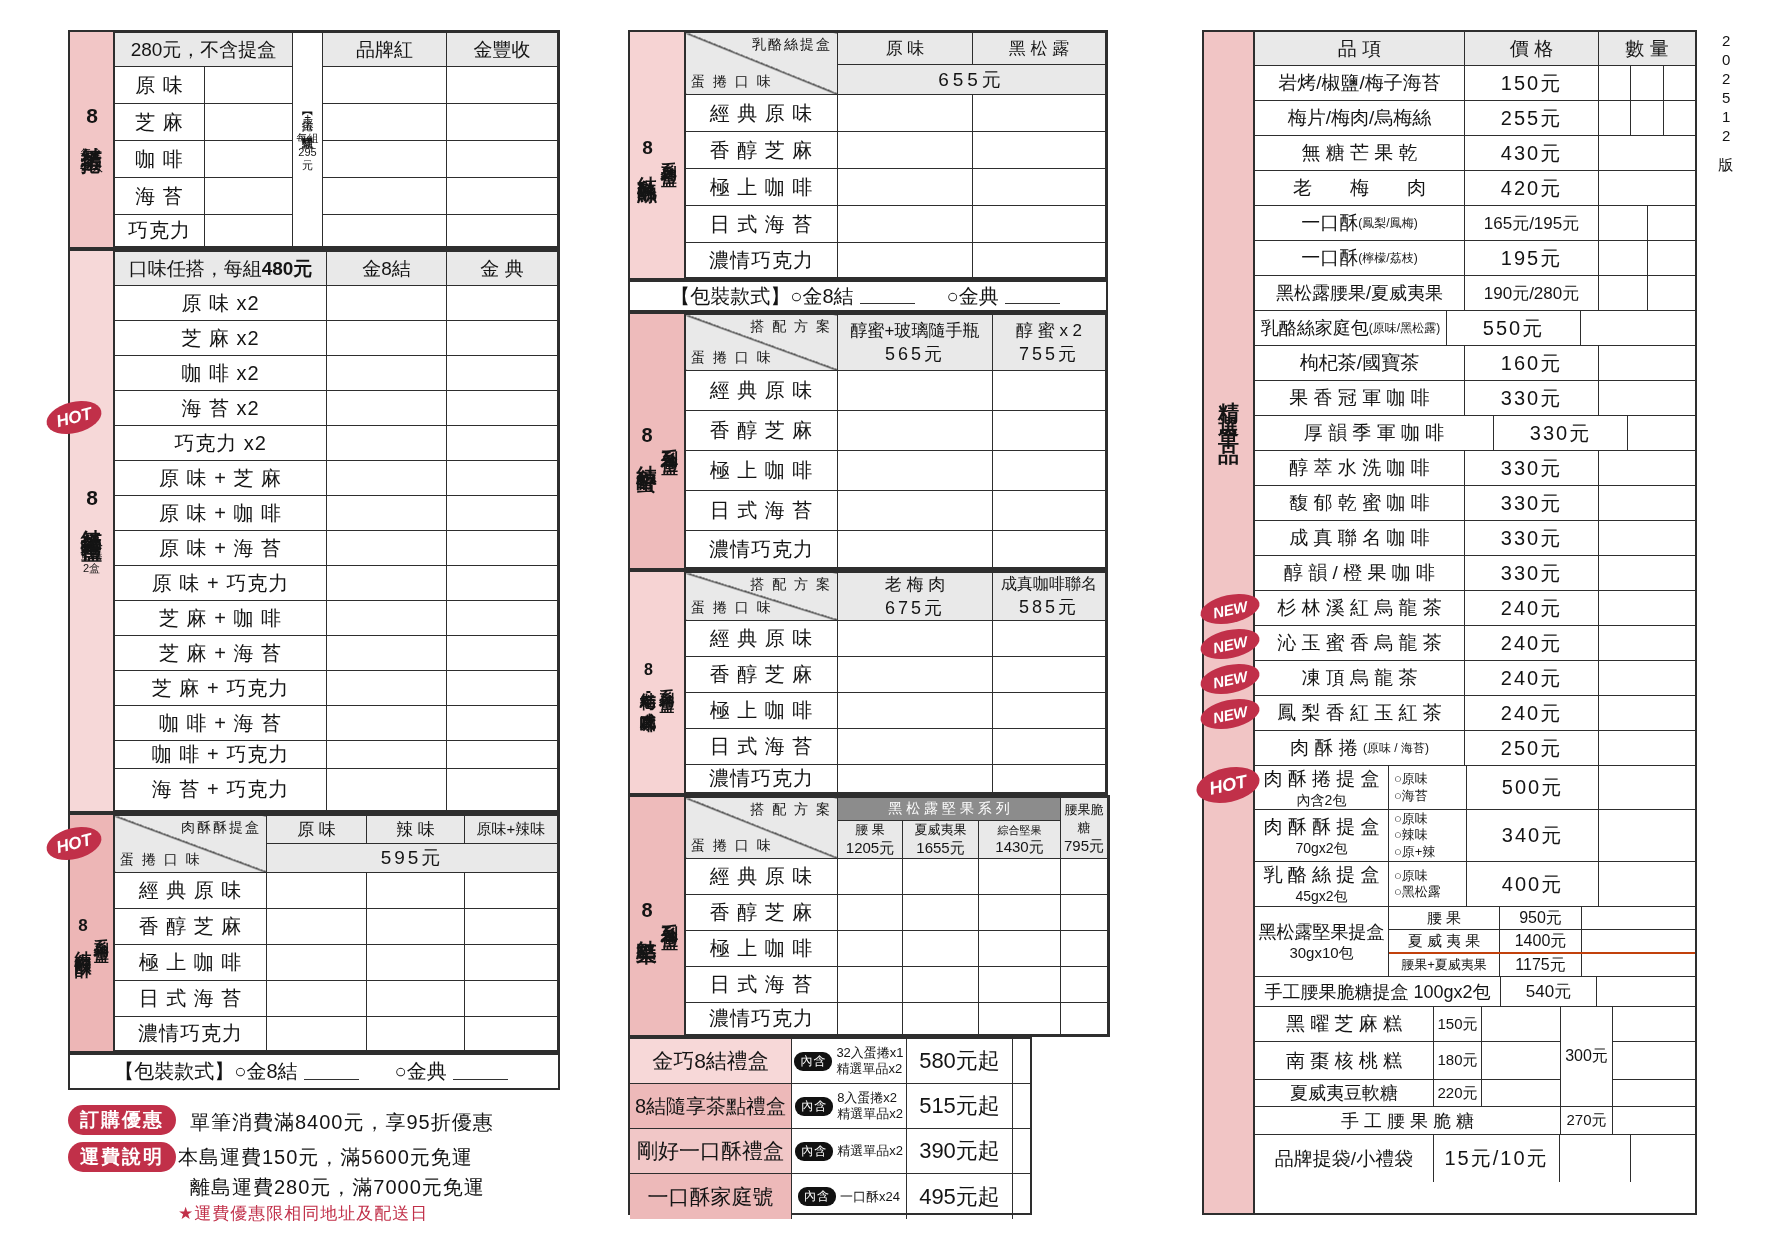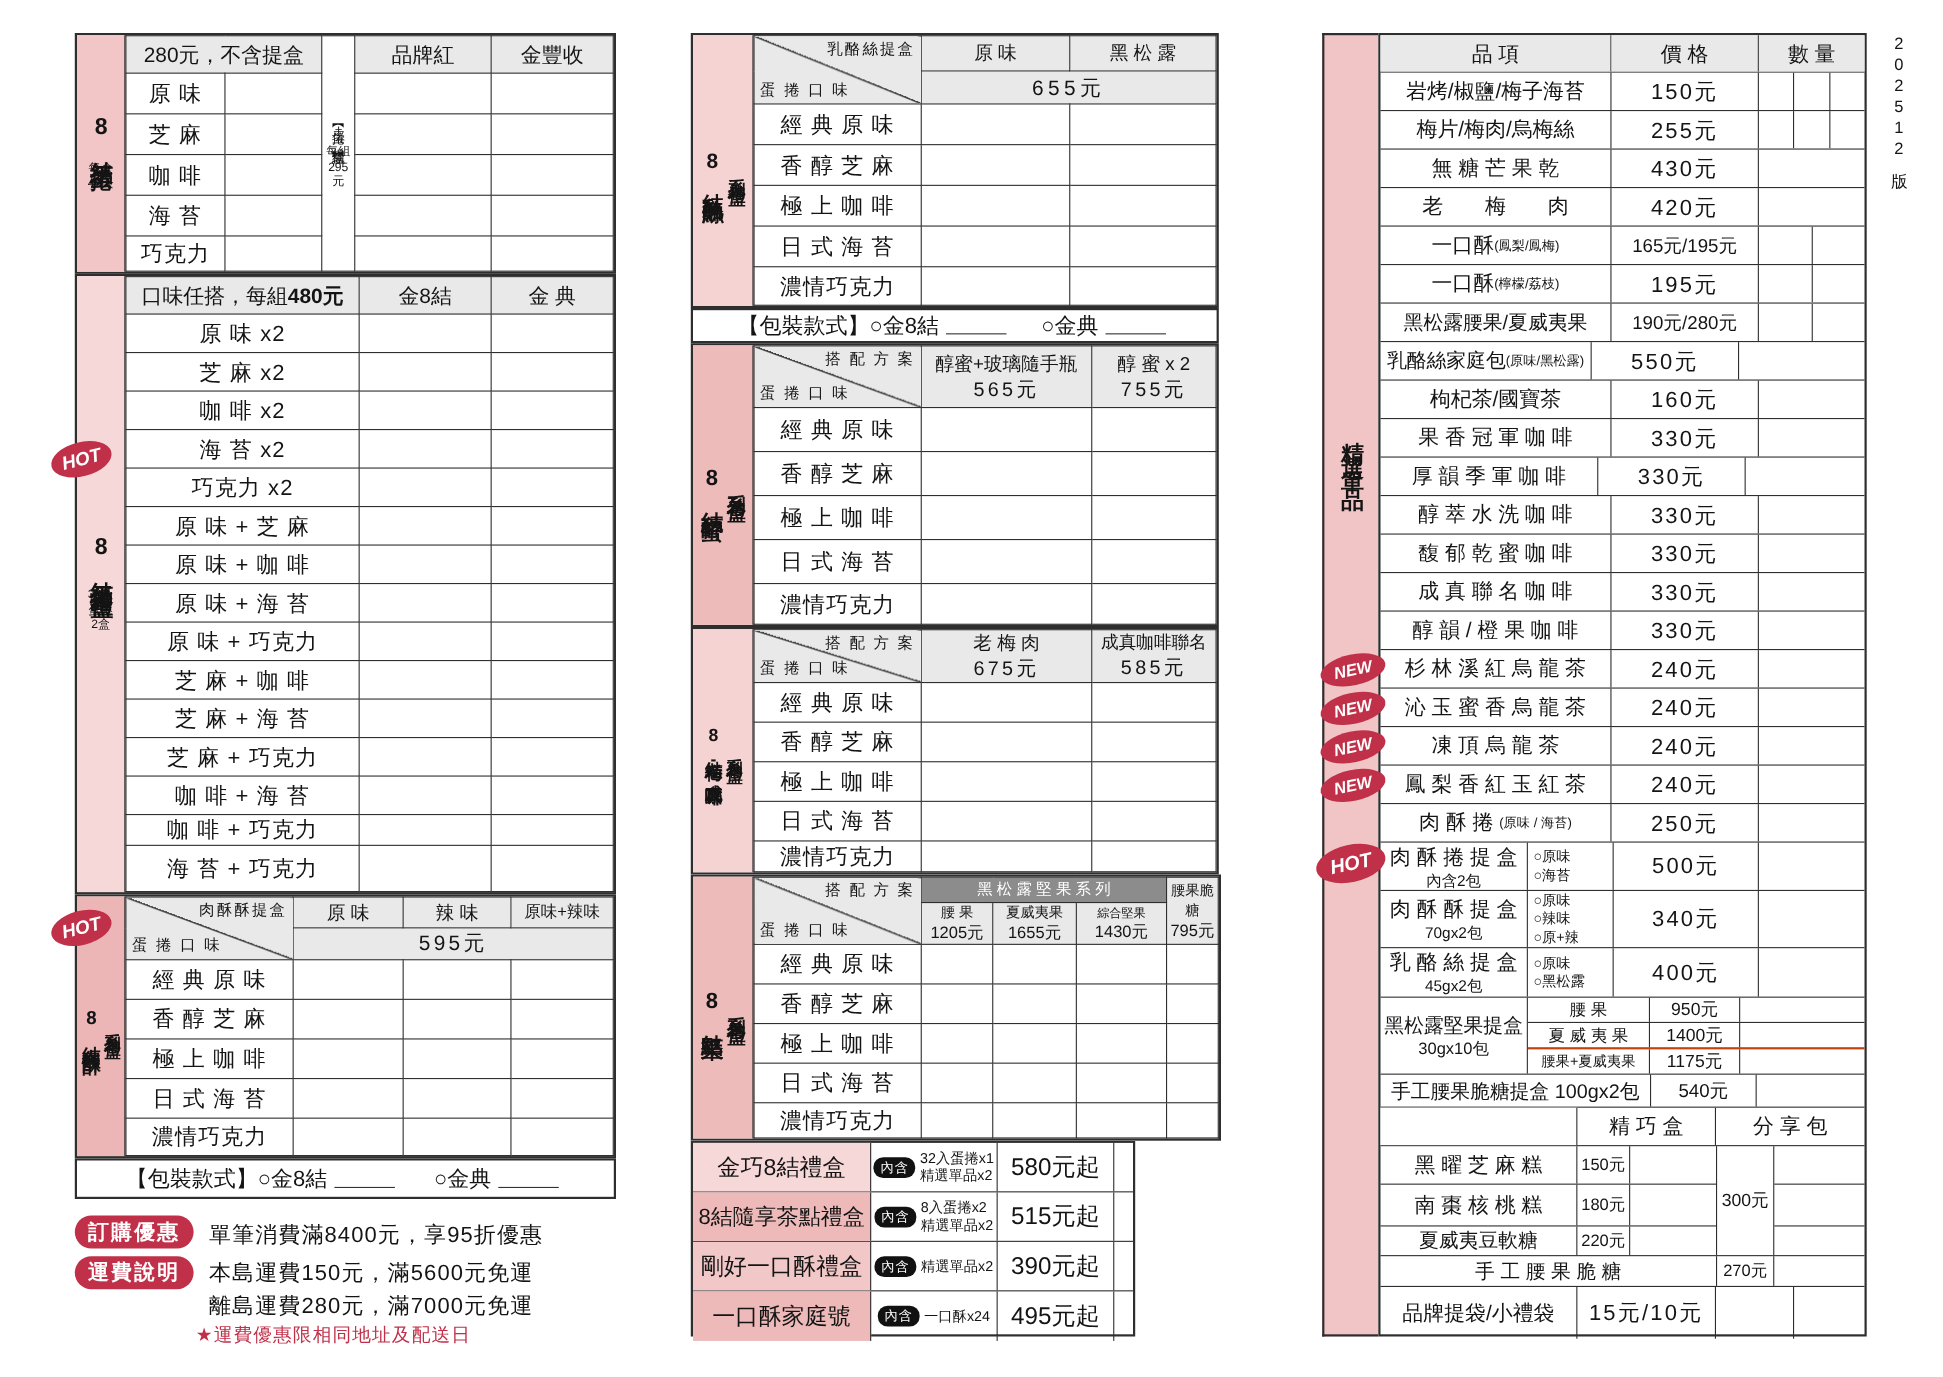--- a/index.html
+++ b/index.html
@@ -260,21 +260,21 @@
     <span>○金8結</span>
     <span class="blankline"></span>
     <span style="width:30px"></span>
     <span>○金典</span>
     <span class="blankline"></span>
   </div>
 
   <div class="pill" style="left:68px;top:1105px;width:108px;height:30px">訂購優惠</div>
   <div class="ptext" style="left:190px;top:1109px">單筆消費滿8400元，享95折優惠</div>
   <div class="pill" style="left:68px;top:1142px;width:108px;height:30px">運費說明</div>
-  <div class="ptext" style="left:190px;top:1144px">本島運費150元，滿5600元免運</div>
+  <div class="ptext" style="left:178px;top:1144px">本島運費150元，滿5600元免運</div>
   <div class="ptext" style="left:190px;top:1174px">離島運費280元，滿7000元免運</div>
   <div class="ptext" style="left:178px;top:1202px;font-size:17px;color:#c13049">★運費優惠限相同地址及配送日</div>
 
   <div class="badge" style="left:46px;top:402px;width:56px;height:31px;font-size:17px;transform:rotate(-14deg)">HOT</div>
   <div class="badge" style="left:46px;top:828px;width:56px;height:31px;font-size:17px;transform:rotate(-14deg)">HOT</div>
 
   <div class="sec" style="left:628px;top:30px;width:480px;height:250px">
     <div class="side" style="width:55px;background:#f6d3d3;flex-direction:row;gap:3px">
       <div class="vt" style="font-size:19px;font-weight:bold">8結乳酪絲</div>
       <div class="vt" style="font-size:16px;font-weight:bold">系列禮盒</div>
@@ -646,21 +646,21 @@
         <div class="rc" style="width:210px;font-size:19px">枸杞茶/國寶茶</div>
         <div class="rc price" style="width:134px">160元</div>
         <div class="rc last"></div>
       </div>
     <div class="rrow" style="height:35px">
         <div class="rc" style="width:210px;font-size:19px">果 香 冠 軍 咖 啡</div>
         <div class="rc price" style="width:134px">330元</div>
         <div class="rc last"></div>
       </div>
     <div class="rrow" style="height:35px">
-        <div class="rc" style="width:198px;font-size:19px">厚 韻 季 軍 咖 啡</div>
+        <div class="rc" style="width:239px;font-size:19px">厚 韻 季 軍 咖 啡</div>
         <div class="rc price" style="width:134px">330元</div>
         <div class="rc last"></div>
       </div>
     <div class="rrow" style="height:35px">
         <div class="rc" style="width:210px;font-size:19px">醇 萃 水 洗 咖 啡</div>
         <div class="rc price" style="width:134px">330元</div>
         <div class="rc last"></div>
       </div>
     <div class="rrow" style="height:35px">
         <div class="rc" style="width:210px;font-size:19px">馥 郁 乾 蜜 咖 啡</div>
@@ -764,25 +764,20 @@
         </div>
       </div>
     </div>
 
     <div class="rrow" style="height:30px">
       <div class="rc" style="width:246px;font-size:18px">手工腰果脆糖提盒 100gx2包</div>
       <div class="rc" style="width:96px;font-size:17px">540元</div>
       <div class="rc last"></div>
     </div>
 
-    <div class="rrow" style="height:35px">
-      <div class="rc diag" style="width:179px;background:#fff"></div>
-      <div class="rc" style="width:126px;font-size:19px">精 巧 盒</div>
-      <div class="rc last" style="font-size:19px">分 享 包</div>
-    </div>
     <div class="rrow" style="height:100px;align-items:stretch">
       <div style="display:flex;flex-direction:column;width:306px;border-right:1px solid #2e2e2e;box-sizing:border-box">
         <div style="display:flex;height:35px;border-bottom:1px solid #2e2e2e;box-sizing:border-box">
           <div class="rc" style="width:179px;font-size:19px">黑 曜 芝 麻 糕</div>
           <div class="rc" style="width:48px;font-size:15px">150元</div>
           <div class="rc last"></div>
         </div>
         <div style="display:flex;height:38px;border-bottom:1px solid #2e2e2e;box-sizing:border-box">
           <div class="rc" style="width:179px;font-size:19px">南 棗 核 桃 糕</div>
           <div class="rc" style="width:48px;font-size:15px">180元</div>

